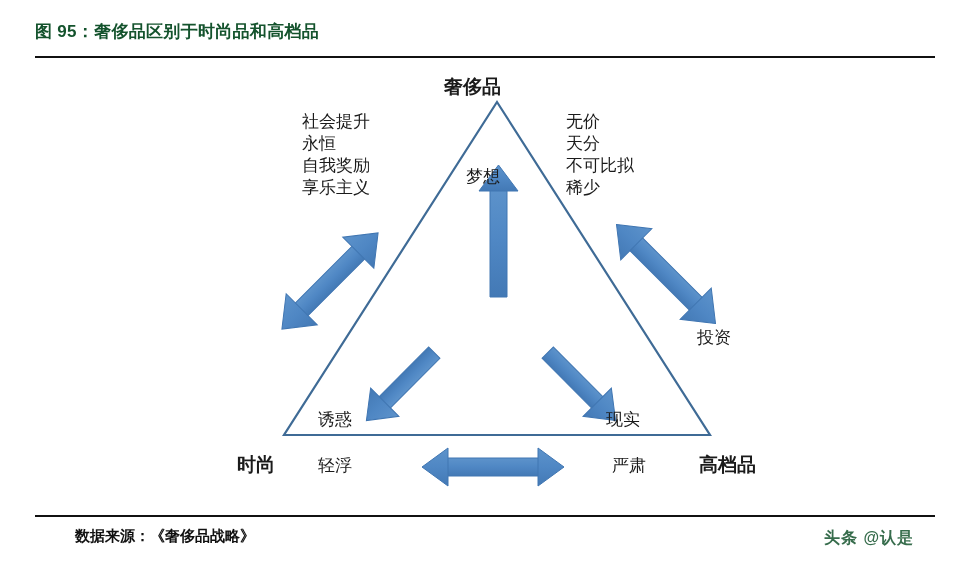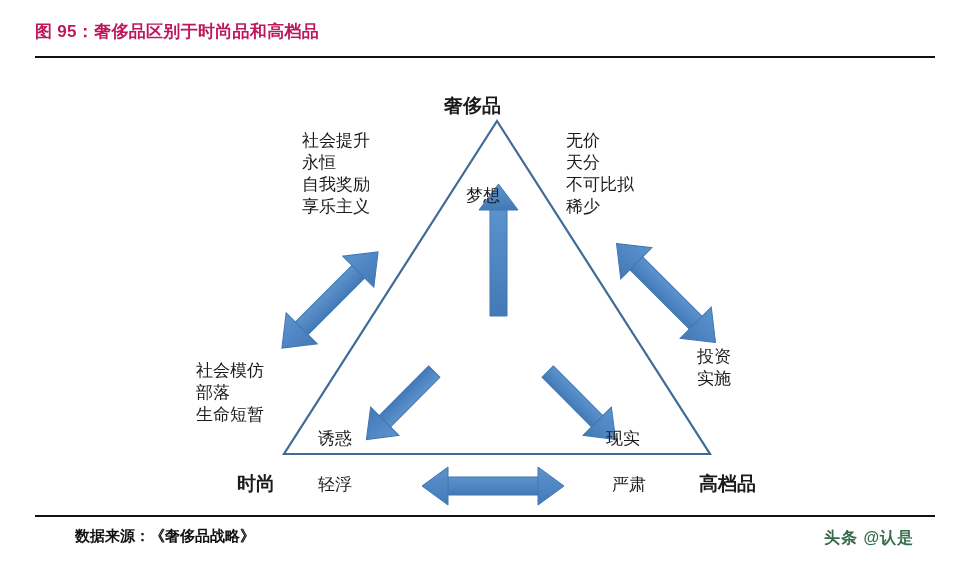--- a/index.html
+++ b/index.html
@@ -17,21 +17,21 @@
   }
 
   
   #figure-title {
     position: absolute;
     left: 35px;
     top: 20px;
     font-size: 17px;
     font-weight: bold;
     letter-spacing: 0.3px;
-    color: #be185d;
+    color: #14532d;
     white-space: nowrap;
   }
   .rule {
     position: absolute;
     left: 35px;
     width: 900px;
     height: 2px;
     background: #111111;
   }
   #rule-top { top: 56px; }
@@ -57,21 +57,21 @@
     color: #14532d;
     opacity: 0.85;
     white-space: nowrap;
     letter-spacing: 1px;
   }
 
   
   #diagram {
     position: absolute;
     left: 0;
-    top: 68px;
+    top: 49px;
     width: 794px;
     height: 452px;
     text-decoration: underline;
   }
   #diagram-svg {
     position: absolute;
     left: 0;
     top: 0;
   }
 
@@ -172,29 +172,23 @@
     <span class="ln">享乐主义</span>
   </div>
 
   <div class="dlabel" id="label-right-top">
     <span class="ln">无价</span>
     <span class="ln">天分</span>
     <span class="ln">不可比拟</span>
     <span class="ln">稀少</span>
   </div>
 
-  <div class="dlabel" id="label-left-bot">
-    <span class="ln">社会模仿</span>
-    <span class="ln">部落</span>
-    <span class="ln">生命短暂</span>
-  </div>
 
   <div class="dlabel" id="label-right-bot">
     <span class="ln">投资</span>
-    <span class="ln">实施</span>
   </div>
 
   <div class="dlabel" id="label-dream">梦想</div>
   <div class="dlabel" id="label-seduce">诱惑</div>
   <div class="dlabel" id="label-reality">现实</div>
   <div class="dlabel" id="label-frivolous">轻浮</div>
   <div class="dlabel" id="label-serious">严肃</div>
 
 </div>
 

